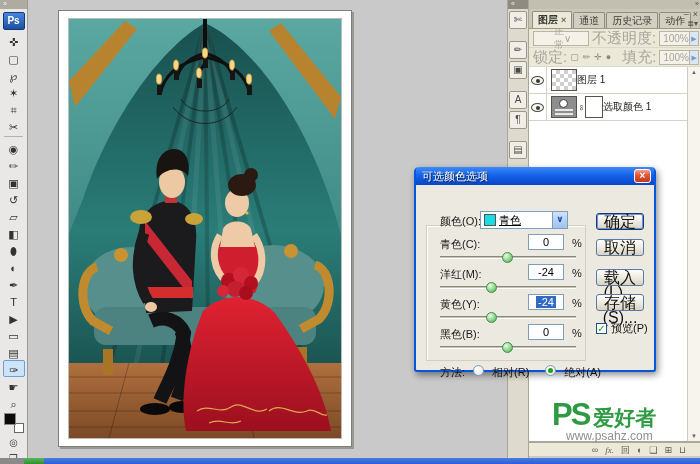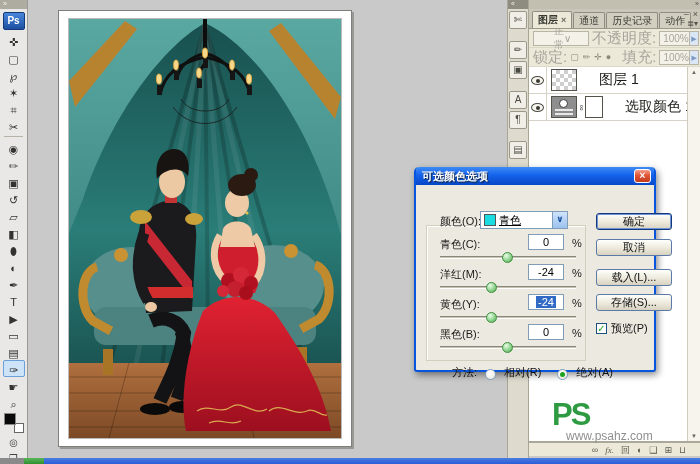--- a/index.html
+++ b/index.html
@@ -58,52 +58,52 @@
   .checker{background-image:linear-gradient(45deg,#cfcfcf 25%,transparent 25%,transparent 75%,#cfcfcf 75%),linear-gradient(45deg,#cfcfcf 25%,#fff 25%,#fff 75%,#cfcfcf 75%);background-size:8px 8px;background-position:0 0,4px 4px;}
   .adjthumb{background:#8e8e8e;position:relative;}
   .adjthumb .circ{position:absolute;left:7px;top:2px;width:9px;height:9px;background:#fff;border:1px solid #3a3a3a;border-radius:50%;}
   .adjthumb .bar1,.adjthumb .bar2{position:absolute;left:3px;width:18px;height:2px;background:#e8e8e8;}
   .adjthumb .bar1{bottom:6px;} .adjthumb .bar2{bottom:2px;}
   .linkg{font-size:8px;color:#444;transform:rotate(90deg);width:8px;text-align:center;flex:none;}
   .lrow-sel .linkg{color:#dce6f8;}
   .maskthumb{width:18px;height:22px;background:#fff;border:1px solid #55524a;flex:none;}
   .mask-sel{outline:1px solid #000;}
   .imgthumb{background:linear-gradient(105deg,#24505a 0%,#24505a 30%,#f2efe8 31%,#ffffff 60%,#efece4 100%);}
-  .lname{font-size:14px;color:#1a1a16;margin-left:22px;white-space:nowrap;}
+  .lname{font-size:10px;color:#1a1a16;margin-left:0;white-space:nowrap;}
   #scrollcol{position:absolute;right:0;top:0;width:13px;height:100%;border-left:1px solid #cfcbbd;background:#f6f4ec;display:flex;flex-direction:column;justify-content:space-between;align-items:center;}
   .scr{font-size:6px;color:#6a675c;padding:2px 0;}
   #bottombar{height:14px;background:#ece9d8;border-top:1px solid #aca899;display:flex;align-items:center;justify-content:flex-end;gap:7px;padding-right:14px;}
   .bicon{font-size:9px;color:#5f5c52;line-height:12px;}
   .fx{font-style:italic;font-family:"Liberation Serif","DejaVu Serif",serif;}
 
   
   #dialog{position:absolute;left:414px;top:167px;width:242px;height:205px;background:#eceae0;border:2px solid #0855dd;border-top:none;border-radius:5px 5px 3px 3px;box-shadow:2px 3px 7px rgba(0,0,0,.45);z-index:50;}
   #dlg-title{height:18px;background:linear-gradient(180deg,#3d8bf5 0%,#1563ec 45%,#0747c6 100%);border-radius:4px 4px 0 0;display:flex;align-items:center;padding:0 3px 0 6px;}
-  #dlg-title-text{color:#fff;font-size:11px;font-weight:bold;flex:1;text-shadow:1px 1px 1px #123;}
+  #dlg-title-text{color:#fff;font-size:11px;font-weight:normal;flex:1;text-shadow:1px 1px 1px #123;}
   #dlg-close{width:17px;height:14px;background:linear-gradient(180deg,#f3a08c,#e25537 45%,#c13a1d);border:1px solid #fff;border-radius:3px;color:#fff;font-size:10px;font-weight:bold;text-align:center;line-height:12px;}
   #dlg-body{position:relative;width:100%;height:185px;font-size:11px;}
   #groupbox{position:absolute;left:10px;top:40px;width:160px;height:136px;border:1px solid #d2cfbf;box-shadow:inset 1px 1px 0 #fff;}
   .dlabel{position:absolute;font-size:11px;color:#1a1a1a;white-space:nowrap;}
   .num{position:absolute;width:36px;height:16px;background:#fff;border:1px solid #7f9db9;text-align:center;font-size:11px;line-height:14px;color:#000;}
   .num-sel{background:#316ac5;color:#fff;padding:0 2px;}
   .track{position:absolute;left:24px;width:136px;height:3px;border-top:1px solid #8a887c;border-bottom:1px solid #fff;background:#c6c3b4;}
   .thumb{position:absolute;top:-5px;width:11px;height:11px;border-radius:50%;background:radial-gradient(circle at 35% 30%,#eafce8,#8ed38e 55%,#4ea54e);border:1px solid #3f8f3f;}
   #combo{position:absolute;left:64px;top:26px;width:88px;height:18px;background:#fff;border:1px solid #7f9db9;display:flex;align-items:center;}
   #combo .swatch{width:12px;height:12px;margin:0 3px;border:1px solid #555;}
   #combo .combo-txt{flex:1;font-size:11px;color:#000;text-decoration:underline;}
   #combo .combo-btn{width:15px;height:16px;background:linear-gradient(180deg,#cfe3fb,#9cc2ef);border-left:1px solid #7f9db9;border-radius:0 1px 1px 0;text-align:center;}
   #combo .caret{font-size:9px;color:#1a4f9e;line-height:15px;font-weight:bold;}
-  .xp-btn{position:absolute;left:180px;width:76px;height:17px;background:linear-gradient(180deg,#fffffb,#ece9dc 55%,#d8d2c0);border:1px solid #5b7aa8;border-radius:3px;text-align:center;font-size:11px;line-height:15px;color:#111;}
+  .xp-btn{position:absolute;left:180px;width:48px;height:17px;background:linear-gradient(180deg,#fffffb,#ece9dc 55%,#d8d2c0);border:1px solid #5b7aa8;border-radius:3px;text-align:center;font-size:16px;line-height:15px;color:#111;}
   .xp-default{border:1px solid #123a78;box-shadow:0 0 0 1px #6f93d8 inset;}
   .chk{position:absolute;left:180px;display:flex;align-items:center;gap:4px;font-size:11px;color:#111;}
   .box{width:11px;height:11px;background:#fff;border:1px solid #1c5180;display:inline-flex;align-items:center;justify-content:center;}
   .tick{color:#21a121;font-size:10px;font-weight:bold;line-height:10px;}
   .radio{width:11px;height:11px;border:1px solid #7b9ebd;border-radius:50%;background:radial-gradient(circle at 35% 30%,#fff,#e6e4d8);display:inline-block;position:relative;vertical-align:-2px;}
   .radio-on::after{content:"";position:absolute;left:2px;top:2px;width:5px;height:5px;background:#21a121;border-radius:50%;}
-  #method-row{position:absolute;left:24px;top:180px;display:flex;align-items:flex-end;gap:8px;font-size:11px;color:#111;margin-left:12px;}
+  #method-row{position:absolute;left:24px;top:180px;display:flex;align-items:flex-start;gap:8px;font-size:11px;color:#111;}
 
   
   #watermark{position:absolute;left:552px;top:399px;z-index:20;line-height:1;}
   #wm-line1{display:flex;align-items:baseline;}
   #wm-ps{font-size:31px;font-weight:bold;letter-spacing:-2px;}
   #wm-cn{font-size:21px;font-weight:bold;margin-left:4px;font-family:"Liberation Serif","DejaVu Serif",serif;}
   #wm-url{font-size:12px;color:#8f8f8f;margin-top:0;margin-left:14px;}
 
   
   #taskbar{position:absolute;left:0;bottom:0;width:700px;height:6px;background:linear-gradient(180deg,#4a7de0,#2b5dd7);z-index:60;}
@@ -445,20 +445,21 @@
         <span>相对(R)</span>
         <span class="radio radio-on" style="margin-left:8px;"></span>
         <span>绝对(A)</span>
       </div>
     </div>
   </div>
 
   <div id="watermark">
     <div id="wm-line1">
       <span id="wm-ps" style="color: rgb(46, 155, 67);">PS</span>
+      <span id="wm-cn" style="color: rgb(46, 155, 67);">爱好者</span>
     </div>
     <div id="wm-url">www.psahz.com</div>
   </div>
 
   <div id="taskbar">
     <span id="taskbar-left"></span>
     <span id="taskbar-start"></span>
   </div>
 
 </div>

